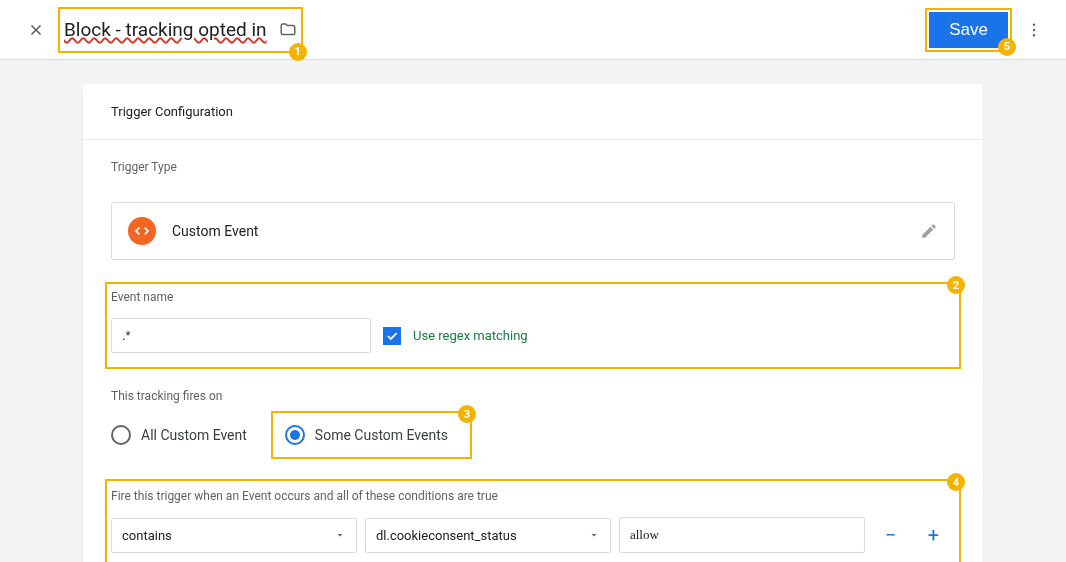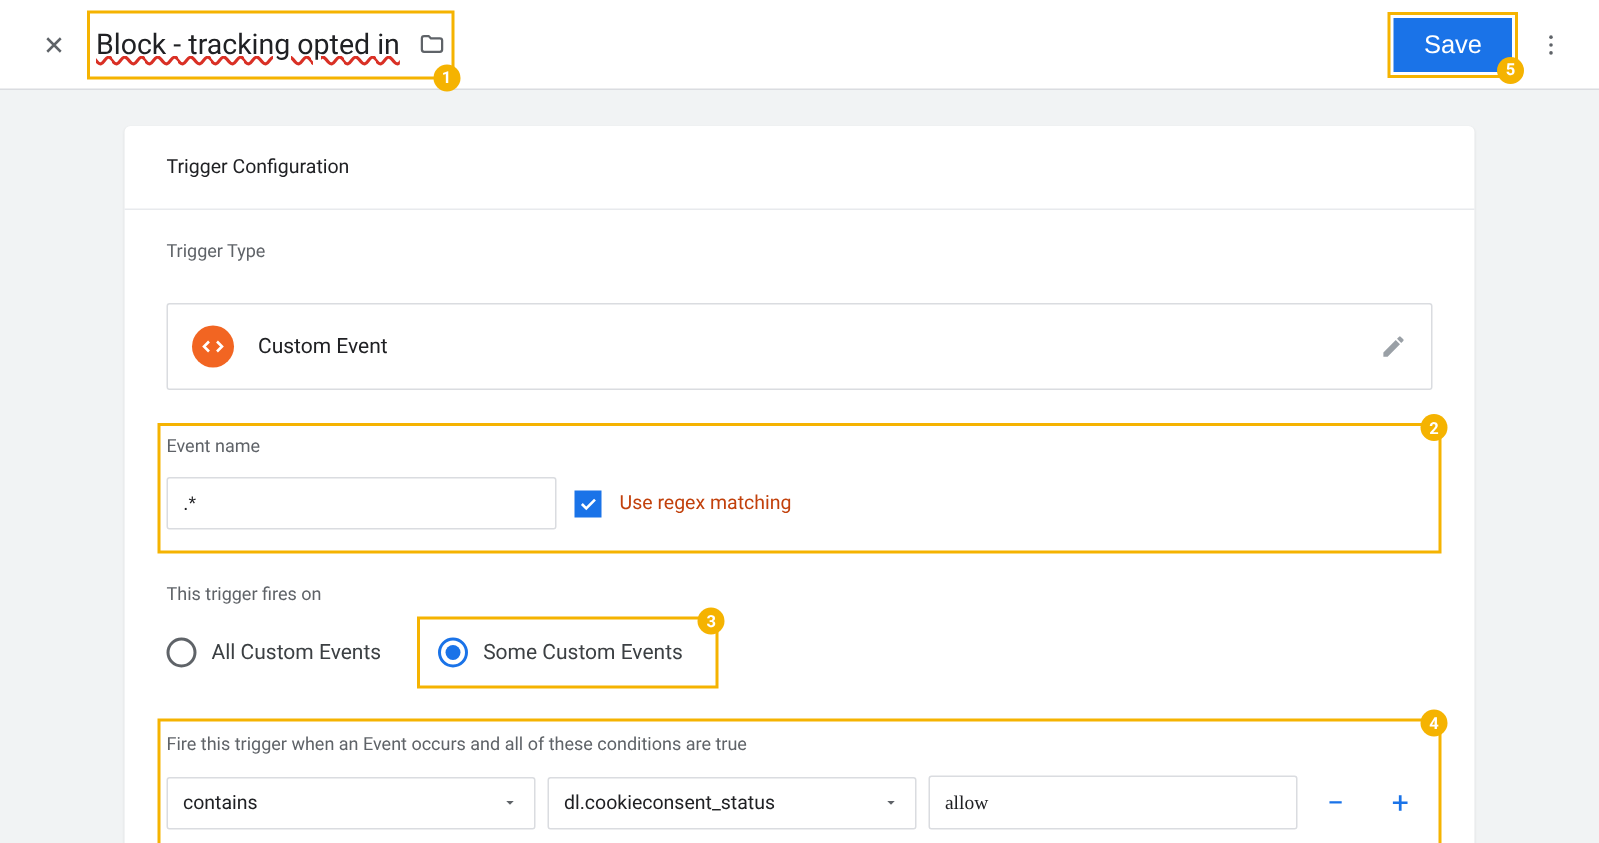--- a/index.html
+++ b/index.html
@@ -149,21 +149,21 @@
       color: #202124;
       background: #fff;
     }
     .checkbox {
       width: 18px; height: 18px;
       background: #1a73e8;
       display: flex; align-items: center; justify-content: center;
       cursor: pointer;
     }
     .checkbox svg { color: #fff; }
-    .check-label { font-size: 13px; color: #c2410c; }
+    .check-label { font-size: 13px; color: #15803d; }
     .radio-row { display: flex; align-items: center; gap: 20px; margin-top: 6px; }
     .radio-item { display: flex; align-items: center; gap: 10px; cursor: pointer; padding: 6px 10px 6px 0; }
     .radio {
       width: 20px; height: 20px;
       border: 2px solid #5f6368;
       border-radius: 50%;
       position: relative;
       box-sizing: border-box;
     }
     .radio.selected { border-color: #1a73e8; }
@@ -275,25 +275,25 @@
             <svg width="14" height="14" viewBox="0 0 24 24" fill="none" stroke="currentColor" stroke-width="3">
                 <path d="M5 12l5 5L20 7"></path>
               </svg>
           </div>
           <span class="check-label">Use regex matching</span>
         </div>
       </div>
     </div>
 
     <div class="section" style="padding-top:26px;">
-      <div class="label">This trigger fires on</div>
+      <div class="label">This tracking fires on</div>
       <div class="radio-row">
         <div class="radio-item">
           <div class="radio"></div>
-          <span class="radio-label">All Custom Events</span>
+          <span class="radio-label">All Custom Event</span>
         </div>
         <div class="group-highlight" style="padding:2px 8px;">
           <span class="group-border"></span>
           <span class="badge" style="right:-10px; top:-12px;">3</span>
           <div class="radio-item">
             <div class="radio selected"></div>
             <span class="radio-label">Some Custom Events</span>
           </div>
         </div>
       </div>

